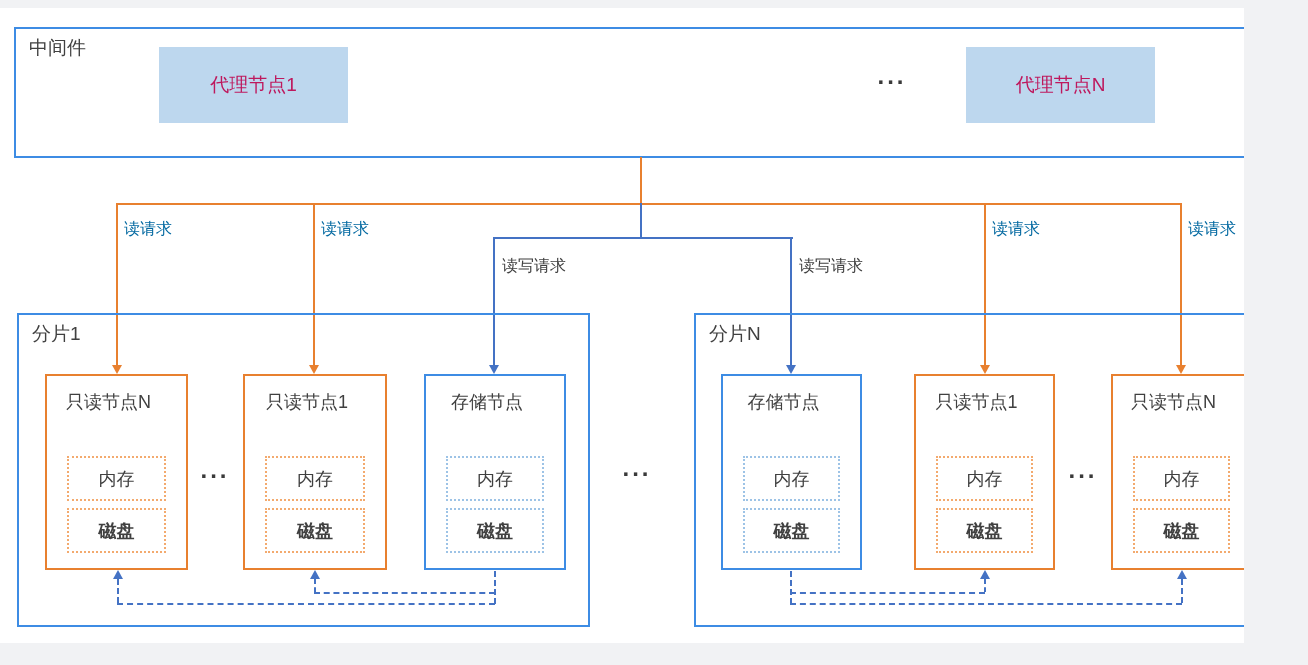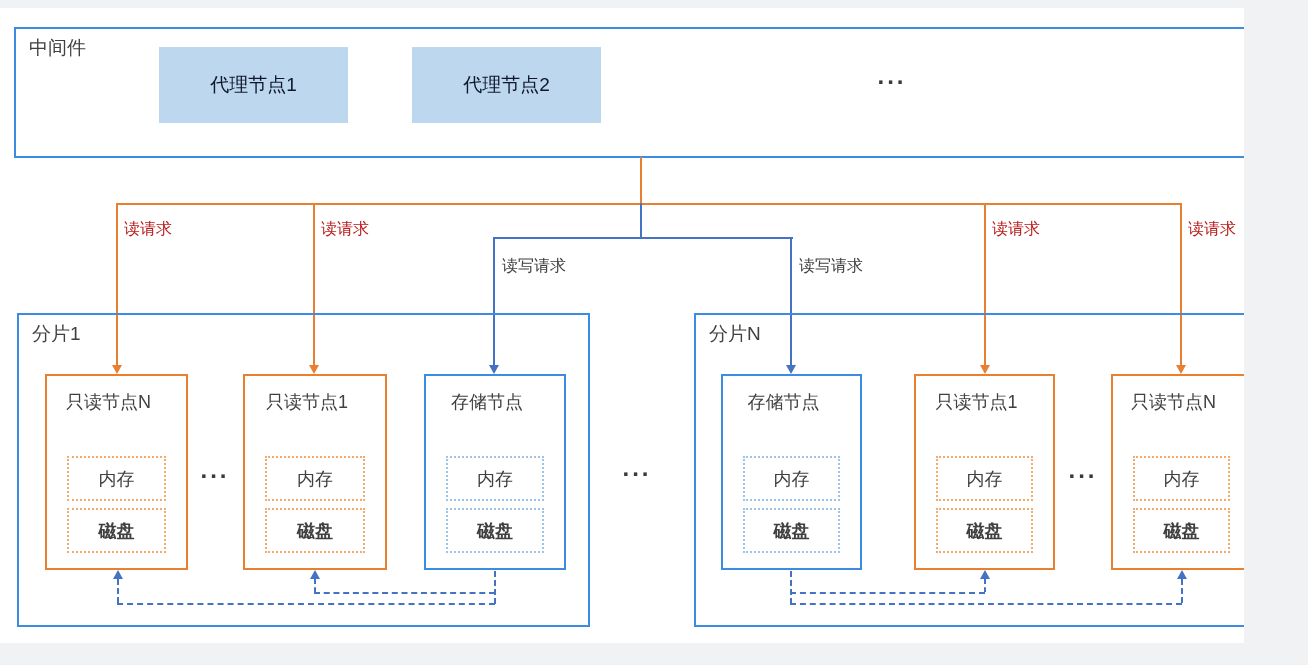--- a/index.html
+++ b/index.html
@@ -17,34 +17,34 @@
   }
   .container-label{
     position:absolute;left:13px;top:6px;
     font-size:19px;color:#404040;white-space:nowrap;
   }
 
   .proxy{
     position:absolute;width:189px;height:76px;top:47px;
     background:#bdd7ee;
     display:flex;align-items:center;justify-content:center;
-    font-size:19px;color:#0f172a;white-space:nowrap;
+    font-size:19px;color:#be185d;white-space:nowrap;
   }
 
   .hline{position:absolute;height:2px;}
   .vline{position:absolute;width:2px;}
   .orange{background:#e8802f;}
   .cblue{background:#4472c4;}
 
   .arrow{position:absolute;width:0;height:0;border-left:5px solid transparent;border-right:5px solid transparent;}
   .arrow.down-o{border-top:9px solid #e8802f;}
   .arrow.down-b{border-top:9px solid #4472c4;}
   .arrow.up-b{border-bottom:9px solid #4472c4;}
 
-  .lbl-read{position:absolute;font-size:16px;color:#b91c1c;white-space:nowrap;}
+  .lbl-read{position:absolute;font-size:16px;color:#0369a1;white-space:nowrap;}
   .lbl-rw{position:absolute;font-size:16px;color:#404040;white-space:nowrap;}
 
   .node{
     position:absolute;top:374px;height:196px;box-sizing:border-box;
     border:2px solid;background:#ffffff;
   }
   .node.readonly{border-color:#e8802f;}
   .node.storage{border-color:#3d8ce4;}
   .node-title{
     position:absolute;left:0;right:16px;top:14px;
@@ -74,22 +74,22 @@
 
 <div id="canvas">
   <div id="sheet"></div>
 
   <div class="container-box" style="left:14px;top:27px;width:1251px;height:131px;">
     <div class="container-label">中间件</div>
   </div>
   <div class="proxy" style="left:159px;">
     <span>代理节点1</span>
   </div>
-  <div class="proxy" style="left:412px;">
-    <span>代理节点2</span>
+  <div class="proxy" style="left:966px;">
+    <span>代理节点N</span>
   </div>
   <div class="dots" style="left:868px;top:64px;width:48px;">...</div>
 
   <div class="vline orange" style="left:640px;top:157px;height:47px;"></div>
   <div class="hline orange" style="left:116px;top:203px;width:1066px;"></div>
   <div class="vline cblue" style="left:640px;top:203px;height:35px;"></div>
   <div class="hline cblue" style="left:493px;top:237px;width:300px;"></div>
 
   <div class="vline orange" style="left:116px;top:203px;height:163px;"></div>
   <div class="arrow down-o" style="left:112px;top:365px;"></div>

